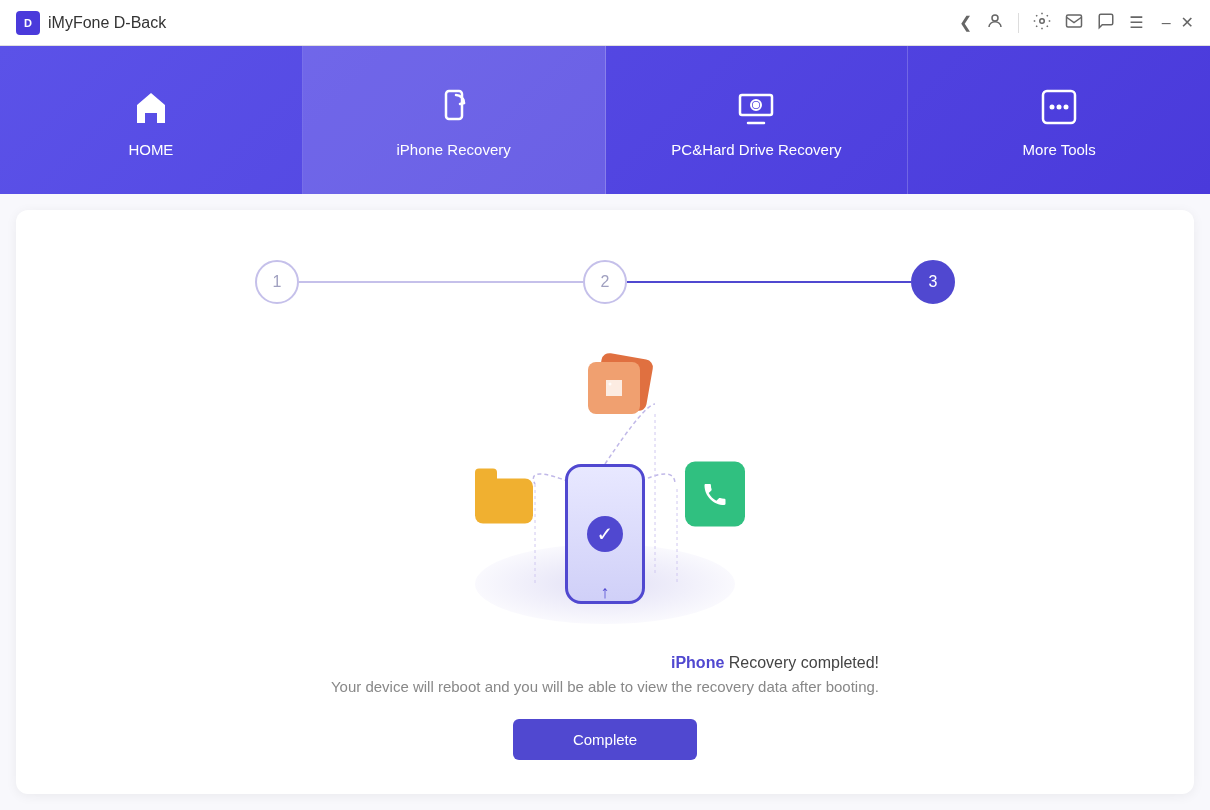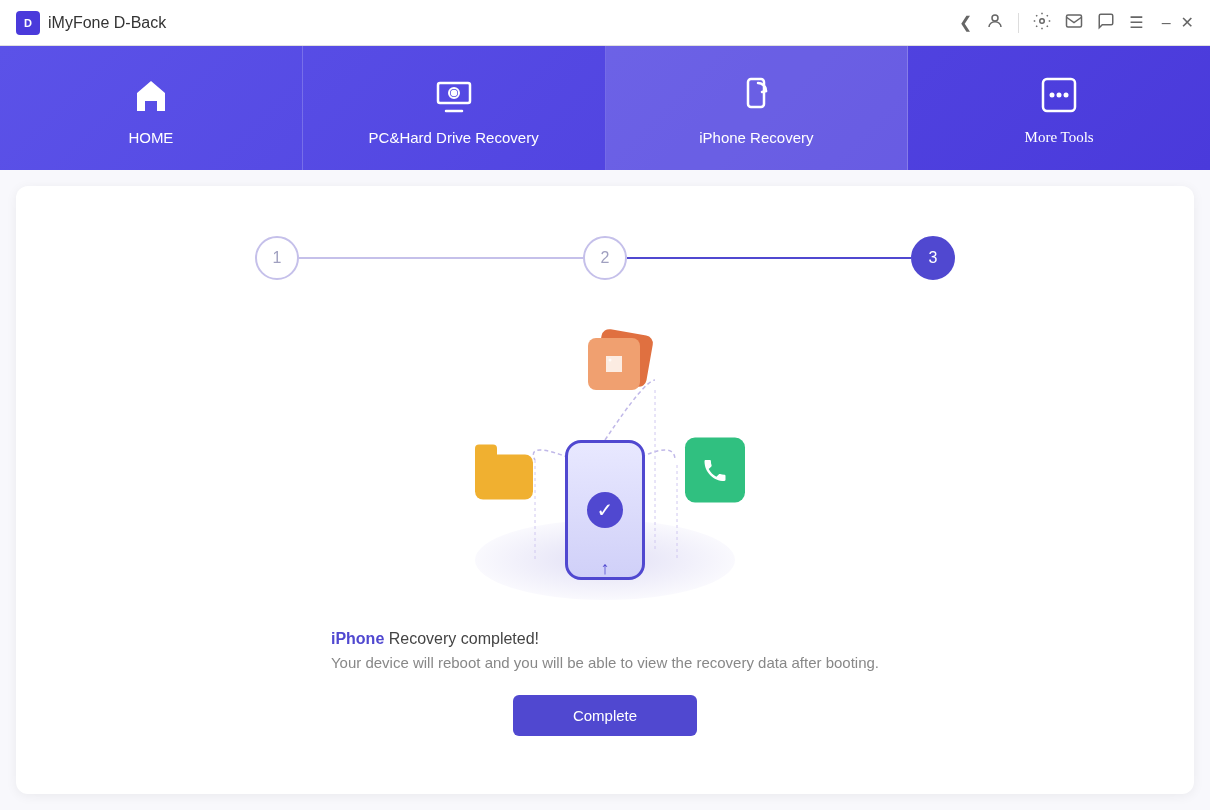--- a/index.html
+++ b/index.html
@@ -69,39 +69,38 @@
     }
     .win-btn {
       cursor: pointer;
       color: #666;
       font-size: 16px;
     }
 
     
     .nav-bar {
       background: linear-gradient(135deg, #5b52e8 0%, #4a3adb 100%);
-      height: 124px;
+      height: 148px;
       display: flex;
       flex-shrink: 0;
     }
     .nav-item {
       flex: 1;
       display: flex;
       flex-direction: column;
       align-items: center;
       justify-content: center;
       gap: 10px;
       cursor: pointer;
       border-right: 1px solid rgba(255,255,255,0.2);
       position: relative;
       transition: background 0.2s;
     }
     .nav-item:last-child {
       border-right: none;
-      font-family: Liberation Serif, serif;
     }
     .nav-item.active {
       background: rgba(255,255,255,0.15);
     }
     .nav-icon {
       width: 48px;
       height: 48px;
       display: flex;
       align-items: center;
       justify-content: center;
@@ -322,21 +321,21 @@
     .conn-lines {
       position: absolute;
       top: 0; left: 0; right: 0; bottom: 0;
       z-index: 3;
       pointer-events: none;
     }
 
     
     .status-area {
       margin-top: 10px;
-      text-align: left;
+      text-align: right;
     }
     .status-title {
       font-size: 16px;
       color: #444;
       margin-bottom: 6px;
     }
     .status-title span.highlight {
       color: #5048d0;
       font-weight: 600;
     }
@@ -420,41 +419,41 @@
 
   <div class="nav-item">
     <div class="nav-icon">
       <svg viewBox="0 0 40 40" fill="none" xmlns="http://www.w3.org/2000/svg">
         <path d="M6 18L20 6L34 18V36H26V26H14V36H6V18Z" fill="white"></path>
       </svg>
     </div>
     <span class="nav-label">HOME</span>
   </div>
 
+  <div class="nav-item active">
+    <div class="nav-icon">
+      <svg viewBox="0 0 40 40" fill="none" stroke="white" stroke-width="2.5" xmlns="http://www.w3.org/2000/svg">
+        <rect x="12" y="4" width="16" height="28" rx="3" stroke="white" stroke-width="2.5"></rect>
+        <path d="M22 8 A8 8 0 0 1 30 16" stroke="white" stroke-width="2.5" fill="none" stroke-linecap="round"></path>
+        <polyline points="29,12 30,16 26,17" stroke="white" stroke-width="2.5" fill="none" stroke-linecap="round" stroke-linejoin="round"></polyline>
+      </svg>
+    </div>
+    <span class="nav-label">iPhone Recovery</span>
+  </div>
+
   <div class="nav-item">
     <div class="nav-icon">
       <svg viewBox="0 0 40 40" fill="none" stroke="white" stroke-width="2.5" xmlns="http://www.w3.org/2000/svg">
         <rect x="4" y="8" width="32" height="20" rx="2" stroke="white" stroke-width="2.5"></rect>
         <circle cx="20" cy="18" r="5" stroke="white" stroke-width="2"></circle>
         <circle cx="20" cy="18" r="2" fill="white"></circle>
         <path d="M12 36h16" stroke="white" stroke-width="2.5" stroke-linecap="round"></path>
       </svg>
     </div>
     <span class="nav-label">PC&amp;Hard Drive Recovery</span>
-  </div>
-
-  <div class="nav-item active">
-    <div class="nav-icon">
-      <svg viewBox="0 0 40 40" fill="none" stroke="white" stroke-width="2.5" xmlns="http://www.w3.org/2000/svg">
-        <rect x="12" y="4" width="16" height="28" rx="3" stroke="white" stroke-width="2.5"></rect>
-        <path d="M22 8 A8 8 0 0 1 30 16" stroke="white" stroke-width="2.5" fill="none" stroke-linecap="round"></path>
-        <polyline points="29,12 30,16 26,17" stroke="white" stroke-width="2.5" fill="none" stroke-linecap="round" stroke-linejoin="round"></polyline>
-      </svg>
-    </div>
-    <span class="nav-label">iPhone Recovery</span>
   </div>
 
   <div class="nav-item">
     <div class="nav-icon">
       <svg viewBox="0 0 40 40" fill="none" xmlns="http://www.w3.org/2000/svg">
         <rect x="4" y="4" width="32" height="32" rx="4" stroke="white" stroke-width="2.5"></rect>
         <circle cx="13" cy="20" r="2.5" fill="white"></circle>
         <circle cx="20" cy="20" r="2.5" fill="white"></circle>
         <circle cx="27" cy="20" r="2.5" fill="white"></circle>
       </svg>

